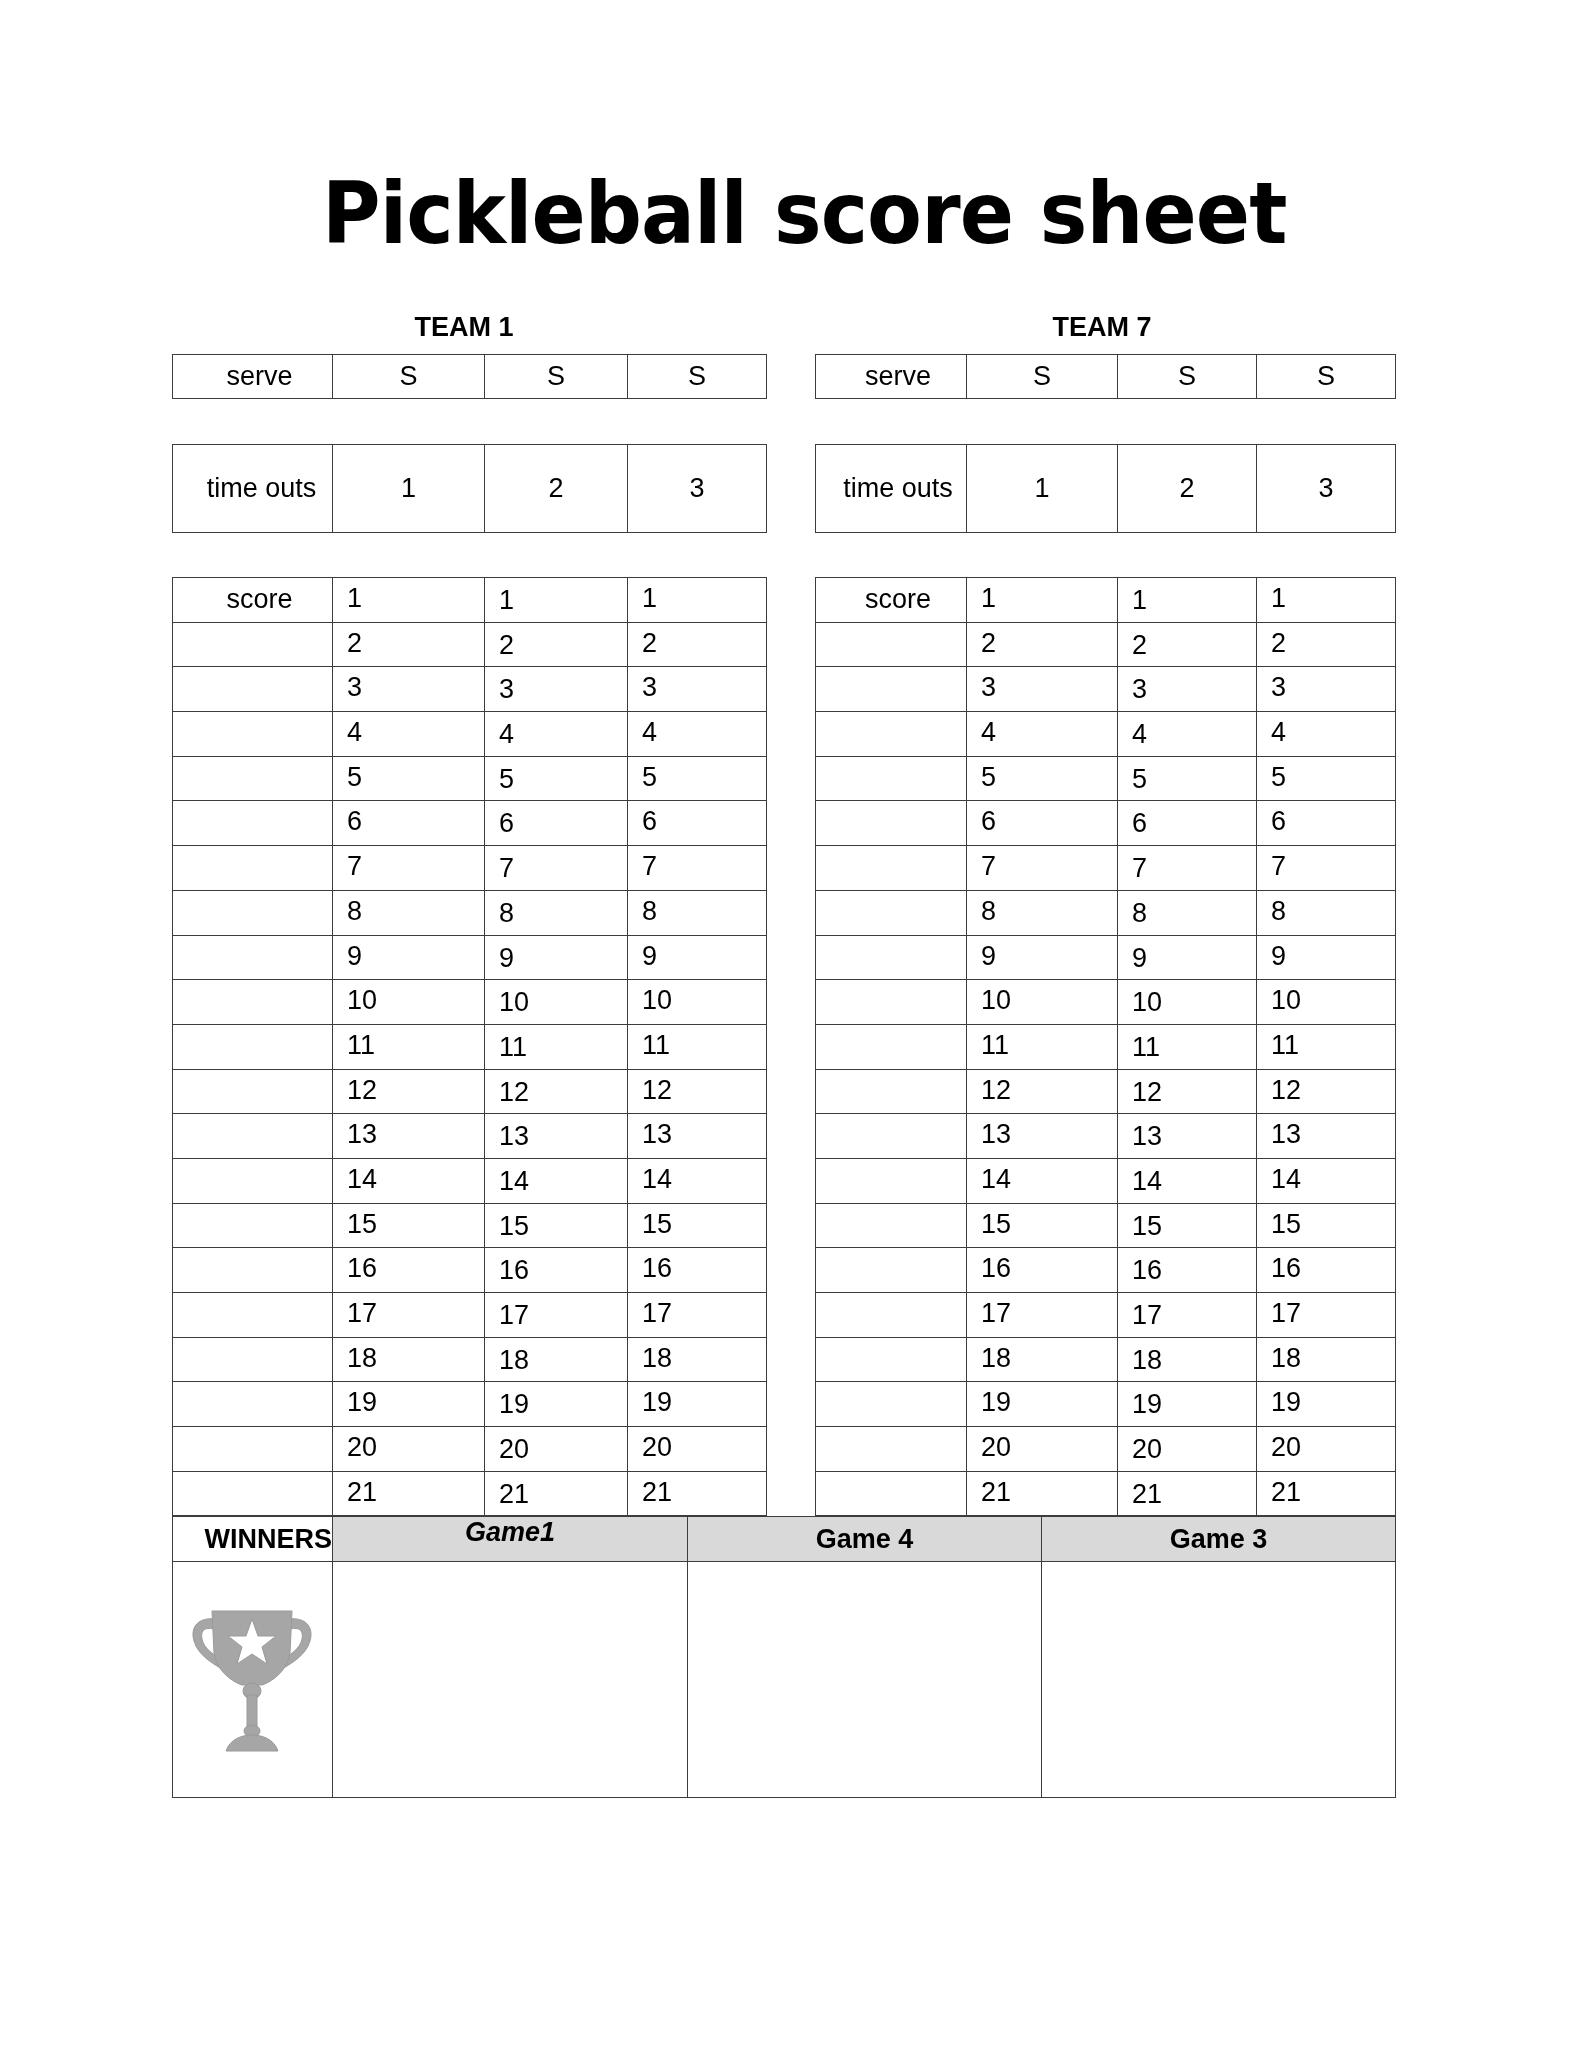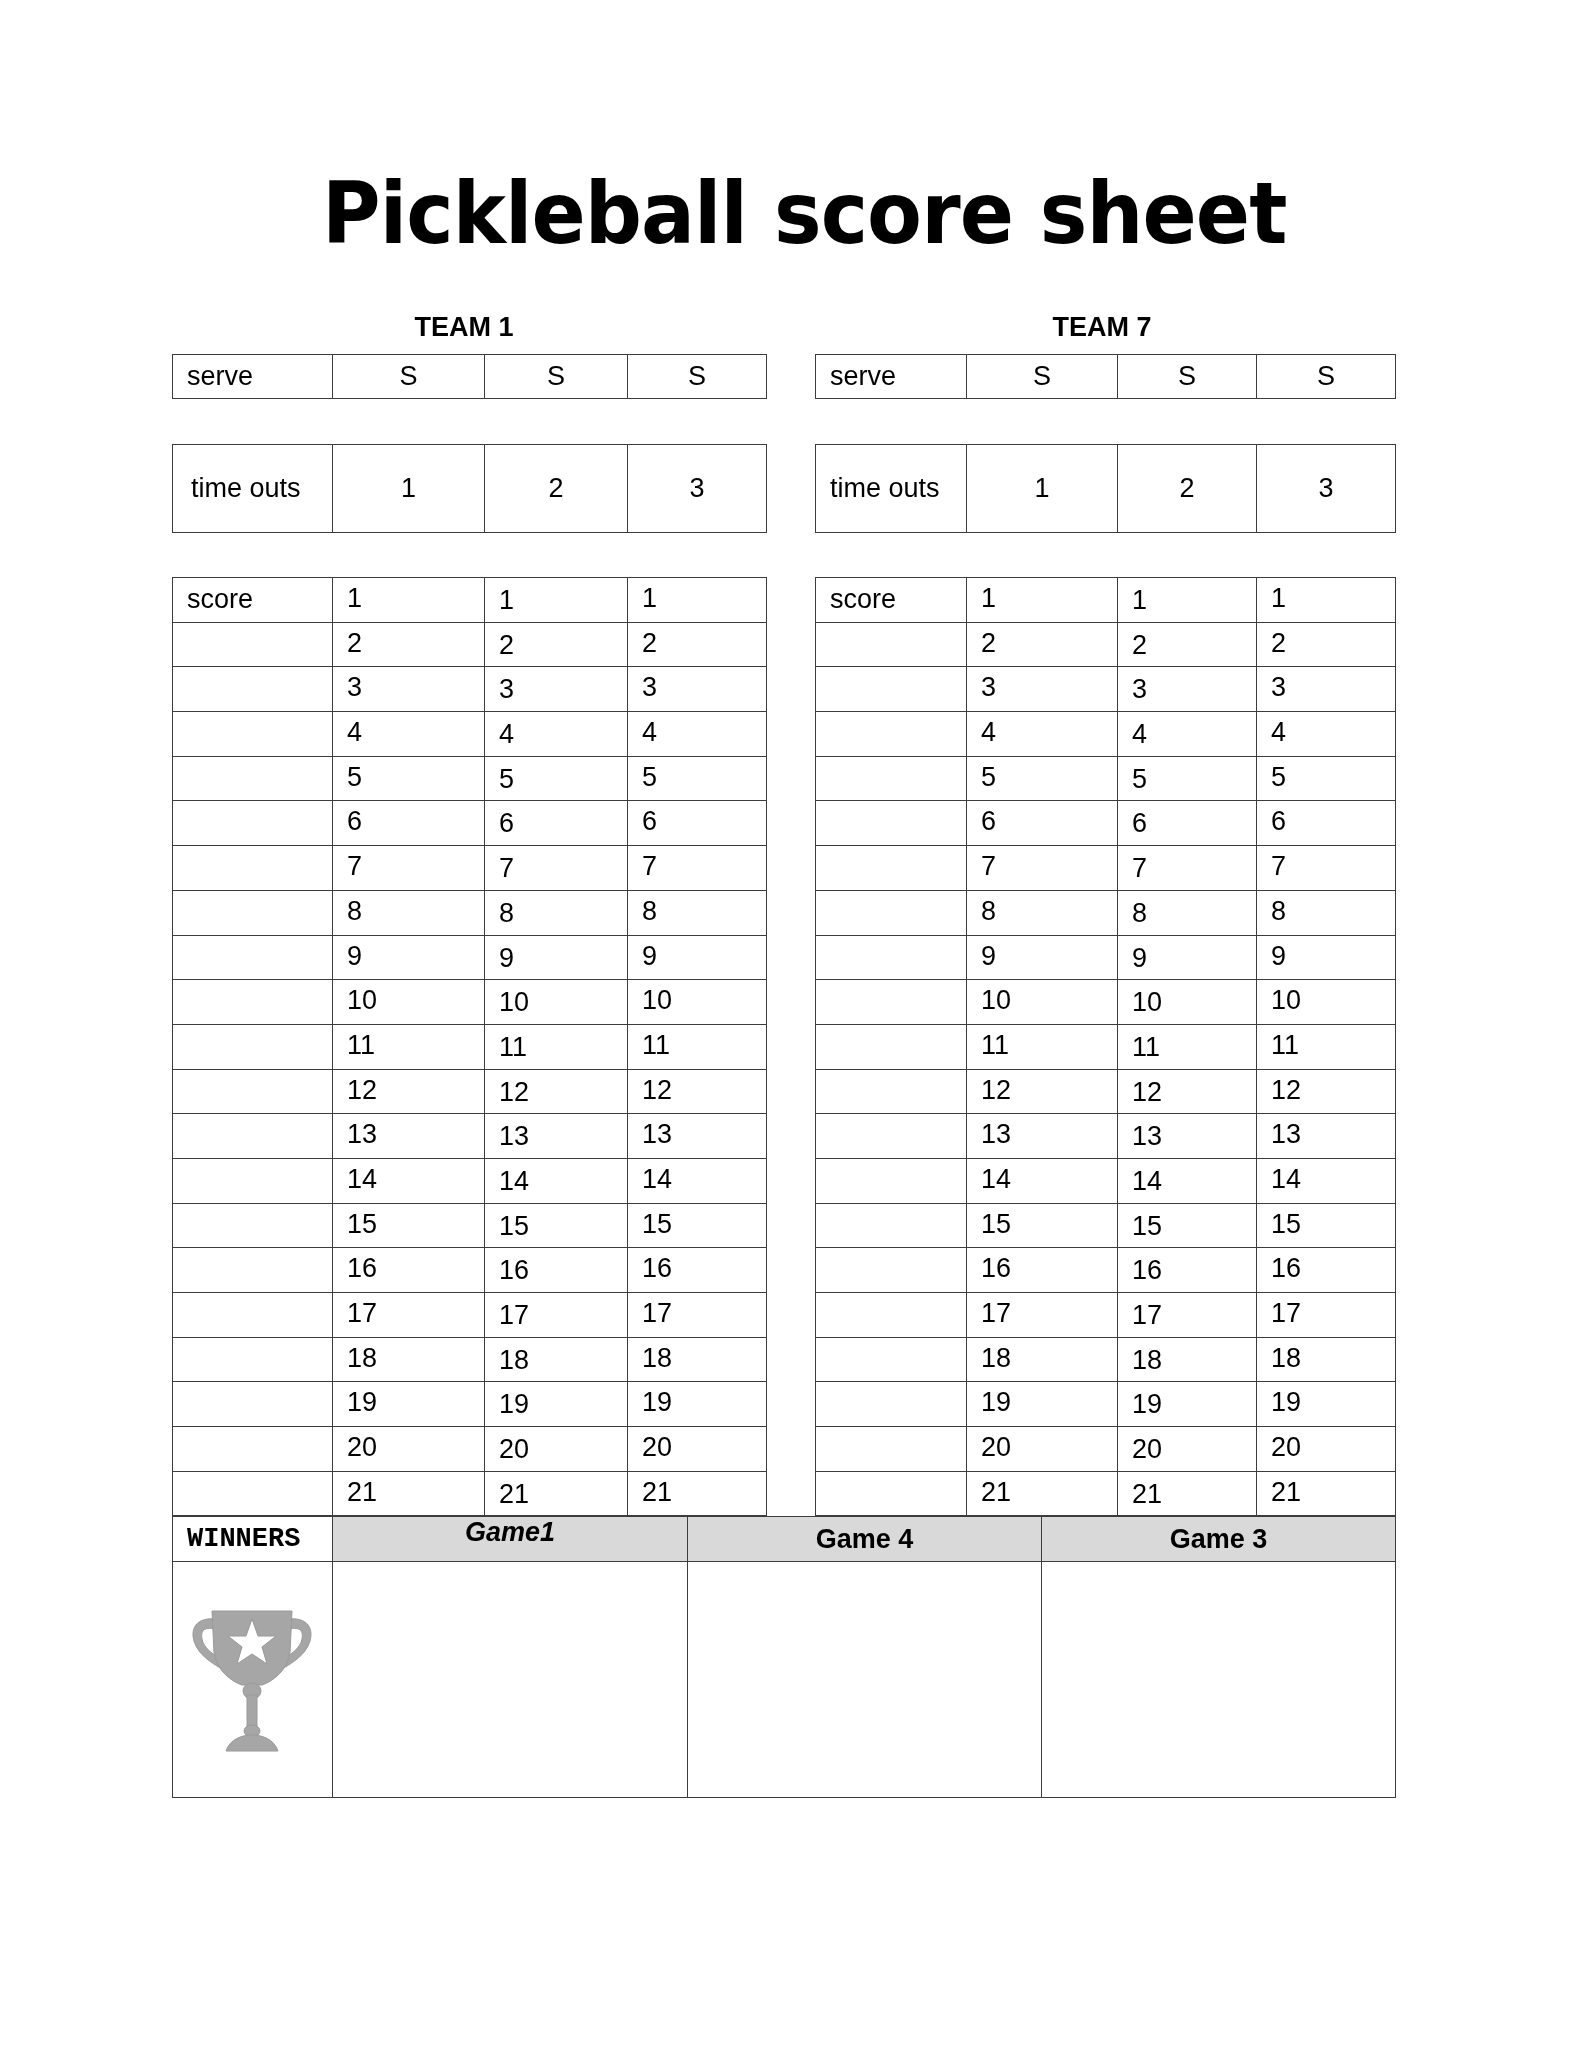--- a/index.html
+++ b/index.html
@@ -4,26 +4,26 @@
 <style>
   html, body { margin:0; padding:0; background:#ffffff; }
   body { width:1583px; height:2048px; position:relative; overflow:hidden;
          font-family:"Liberation Sans", "DejaVu Sans", sans-serif; color:#000; }
   .abs { position:absolute; }
   .title { left:322px; top:170px; font-size:86px; font-weight:bold; letter-spacing:-1px;
            white-space:nowrap; line-height:1; font-family:"DejaVu Sans", sans-serif; transform:scaleX(0.93); transform-origin:left top; }
   .team-label { top:312px; font-size:27px; font-weight:bold; text-align:center; width:200px; }
   table.grid { position:absolute; border-collapse:collapse; table-layout:fixed; }
   table.grid td { border:1.5px solid #3c3c3c; padding:0; font-size:27px; overflow:hidden; white-space:nowrap; }
-  .lbl { padding-left:14px !important; text-align:left; }
+  .lbl { padding-left:14px !important; text-align:center; }
   .ctr { text-align:center; }
   .num { text-align:left; vertical-align:top; padding-left:14px !important; line-height:40px; }
   .num.c2 { padding-top:2px !important; }
   .win-hdr { background:#d9d9d9; font-weight:bold; text-align:center; }
-  .win-lbl { font-weight:bold; text-align:left; padding-left:14px !important;font-family:Liberation Mono, monospace; }
+  .win-lbl { font-weight:bold; text-align:right; padding-left:14px !important; }
   .trophy { left:190px; top:1605px; width:124px; height:150px; }
 </style>
 </head>
 <body>
 
 <div class="abs title">Pickleball score sheet</div>
 
 <div class="abs team-label" style="left:364px;">TEAM 1</div>
 <div class="abs team-label" style="left:1002px;">TEAM 7</div>
 

